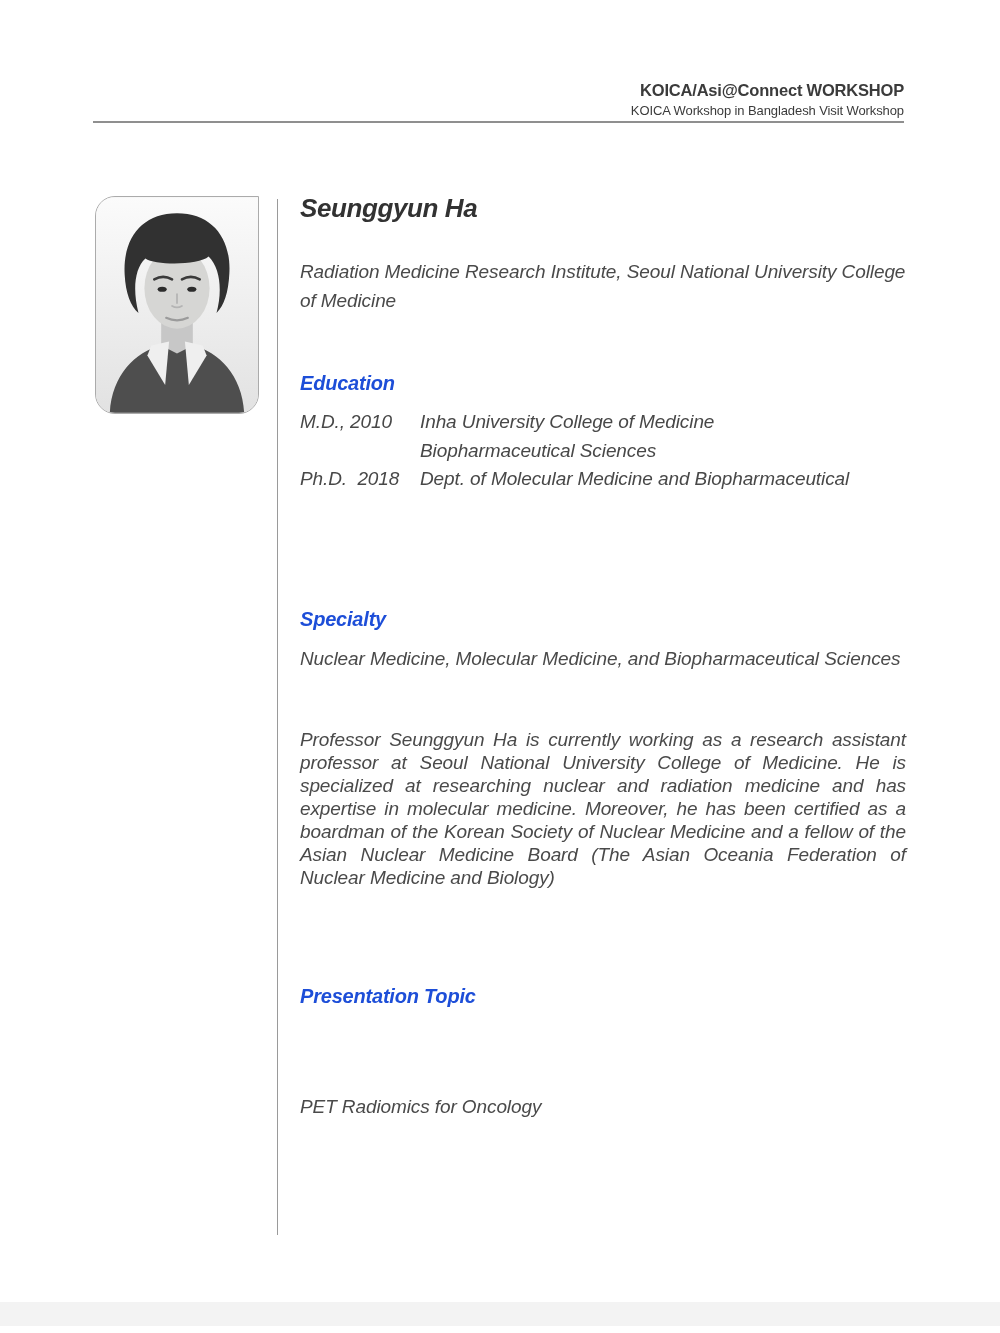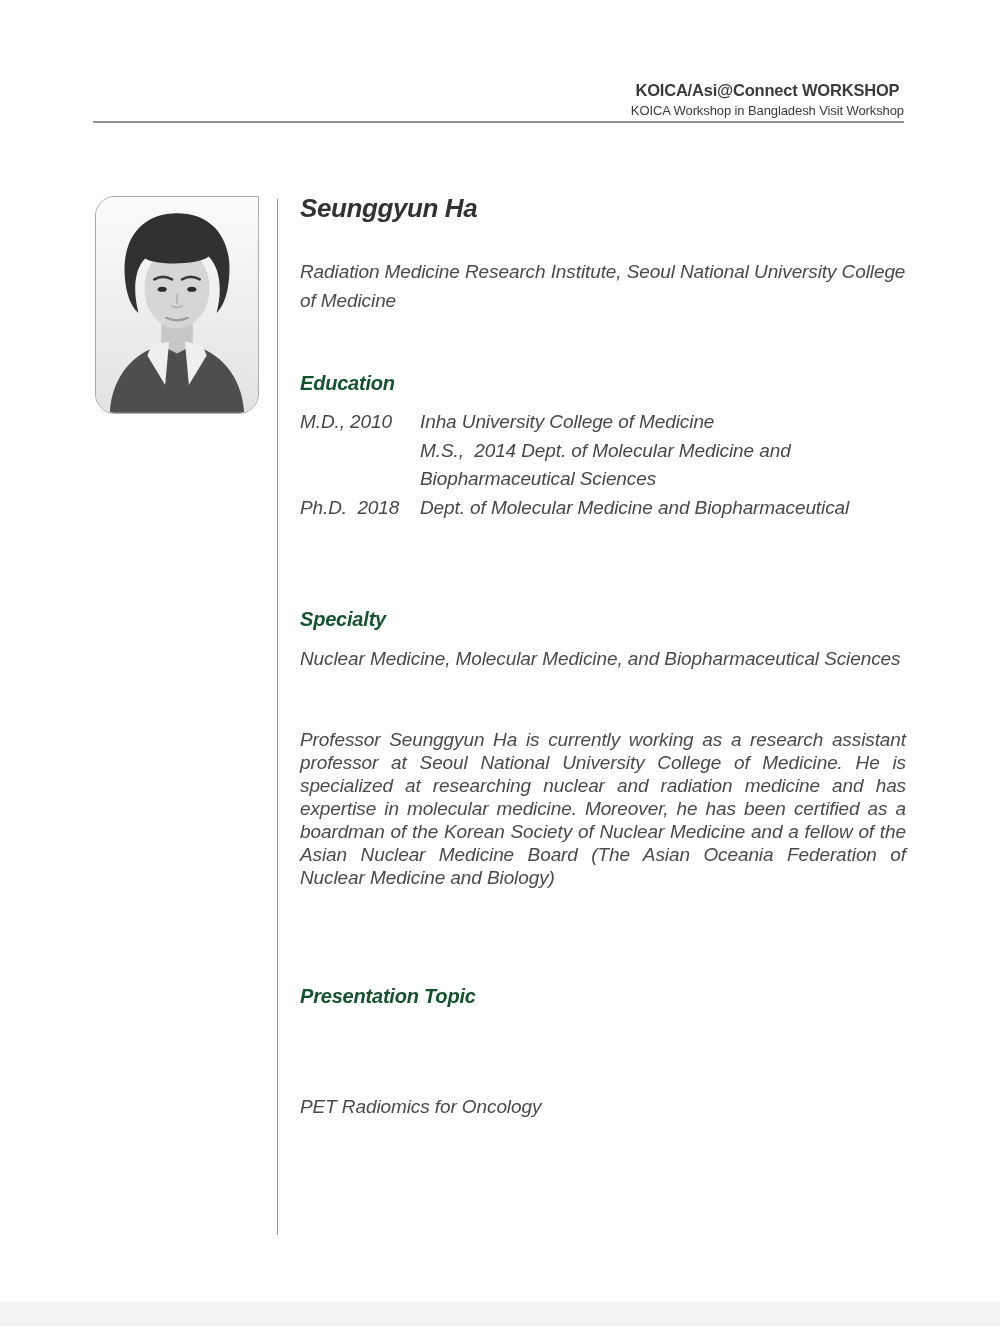--- a/index.html
+++ b/index.html
@@ -13,21 +13,21 @@
     color: #484848;
     overflow: hidden;
     letter-spacing: -0.1px;
   }
 
   
   .hdr {
     position: absolute;
     top: 80px;
     right: 96px;
-    text-align: center;
+    text-align: right;
     color: #3b3b3b;
     line-height: 20px;
   }
   .hdr-line1 { font-size: 16.5px; font-weight: 700; letter-spacing: -0.2px; }
   .hdr-line2 { font-size: 13px; font-weight: 400; margin-top: 1px; }
   .hdr-rule {
     position: absolute;
     left: 93px;
     top: 121px;
     width: 811px;
@@ -79,21 +79,21 @@
   }
   .affil {
     top: 258px;
     font-size: 19px;
     line-height: 28.5px;
     color: #4a4a4a;
   }
   .sec-heading {
     font-size: 20px;
     font-weight: 700;
-    color: #14532d;
+    color: #1d4ed8;
     letter-spacing: -0.2px;
   }
   .edu-h  { top: 372px; }
   .edu-rows { top: 408px; font-size: 19px; line-height: 28.5px; }
   .edu-row { display: flex; }
   .edu-term {
     width: 120px;
     flex: 0 0 120px;
     white-space: pre;
   }
@@ -176,21 +176,20 @@
 
     <p class="affil"><span>Radiation Medicine Research Institute, Seoul National University College</span><br><span>of Medicine</span></p>
 
     <h2 class="sec-heading edu-h">Education</h2>
 
     <div class="edu-rows">
       <div class="edu-row">
         <div class="edu-term">M.D., 2010</div>
         <div class="edu-desc">
           <div class="edu-line">Inha University College of Medicine</div>
-          <div class="edu-line">M.S.,  2014 Dept. of Molecular Medicine and</div>
           <div class="edu-line">Biopharmaceutical Sciences</div>
         </div>
       </div>
       <div class="edu-row">
         <div class="edu-term">Ph.D.  2018</div>
         <div class="edu-desc">
           <div class="edu-line">Dept. of Molecular Medicine and Biopharmaceutical</div>
         </div>
       </div>
     </div>

